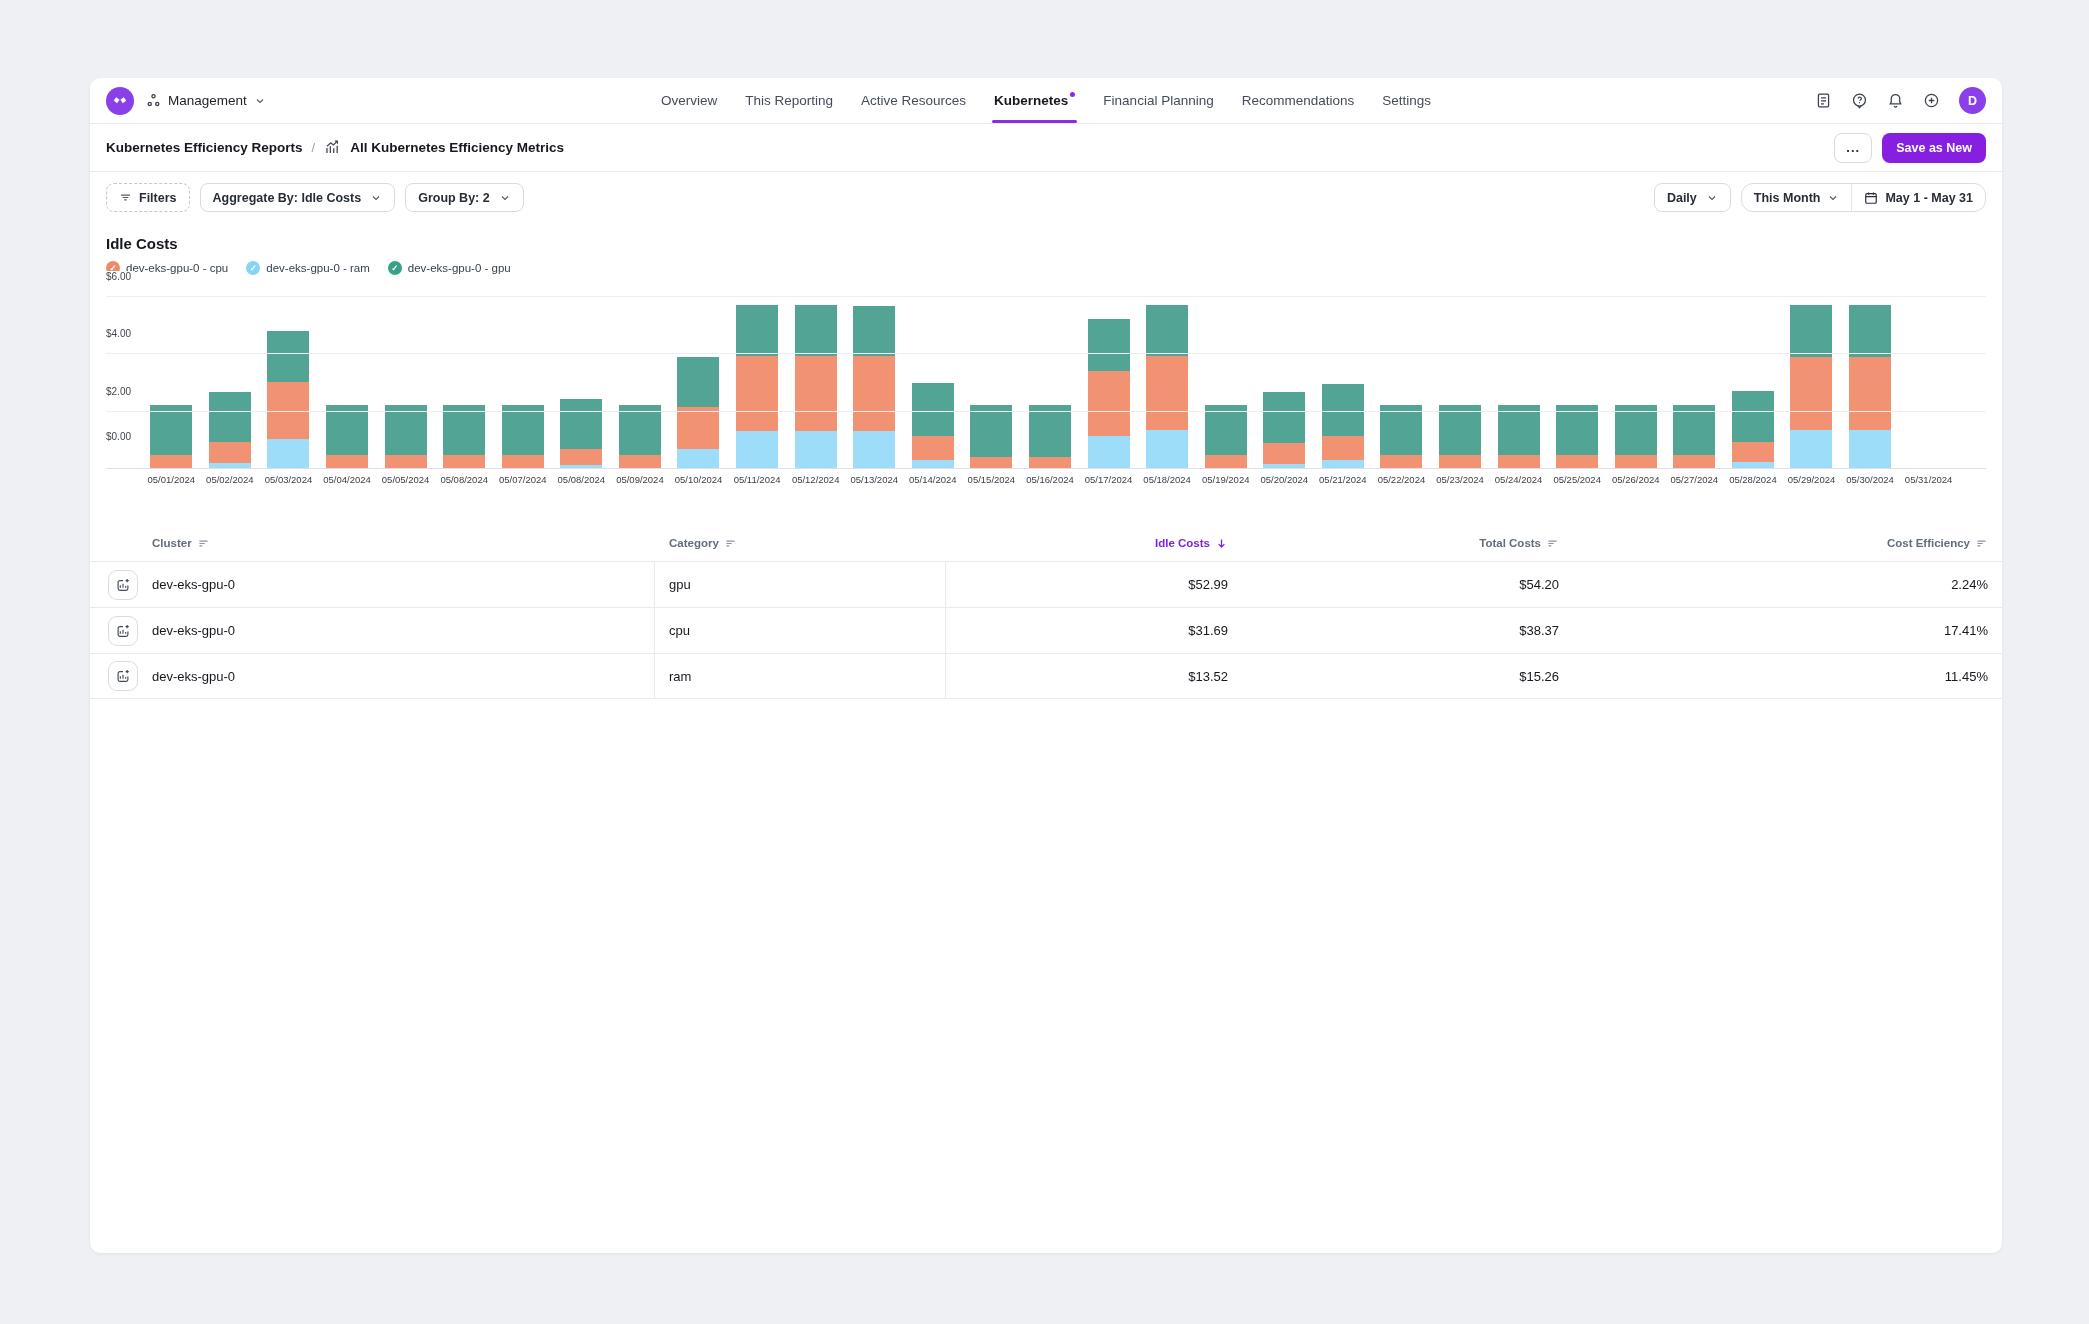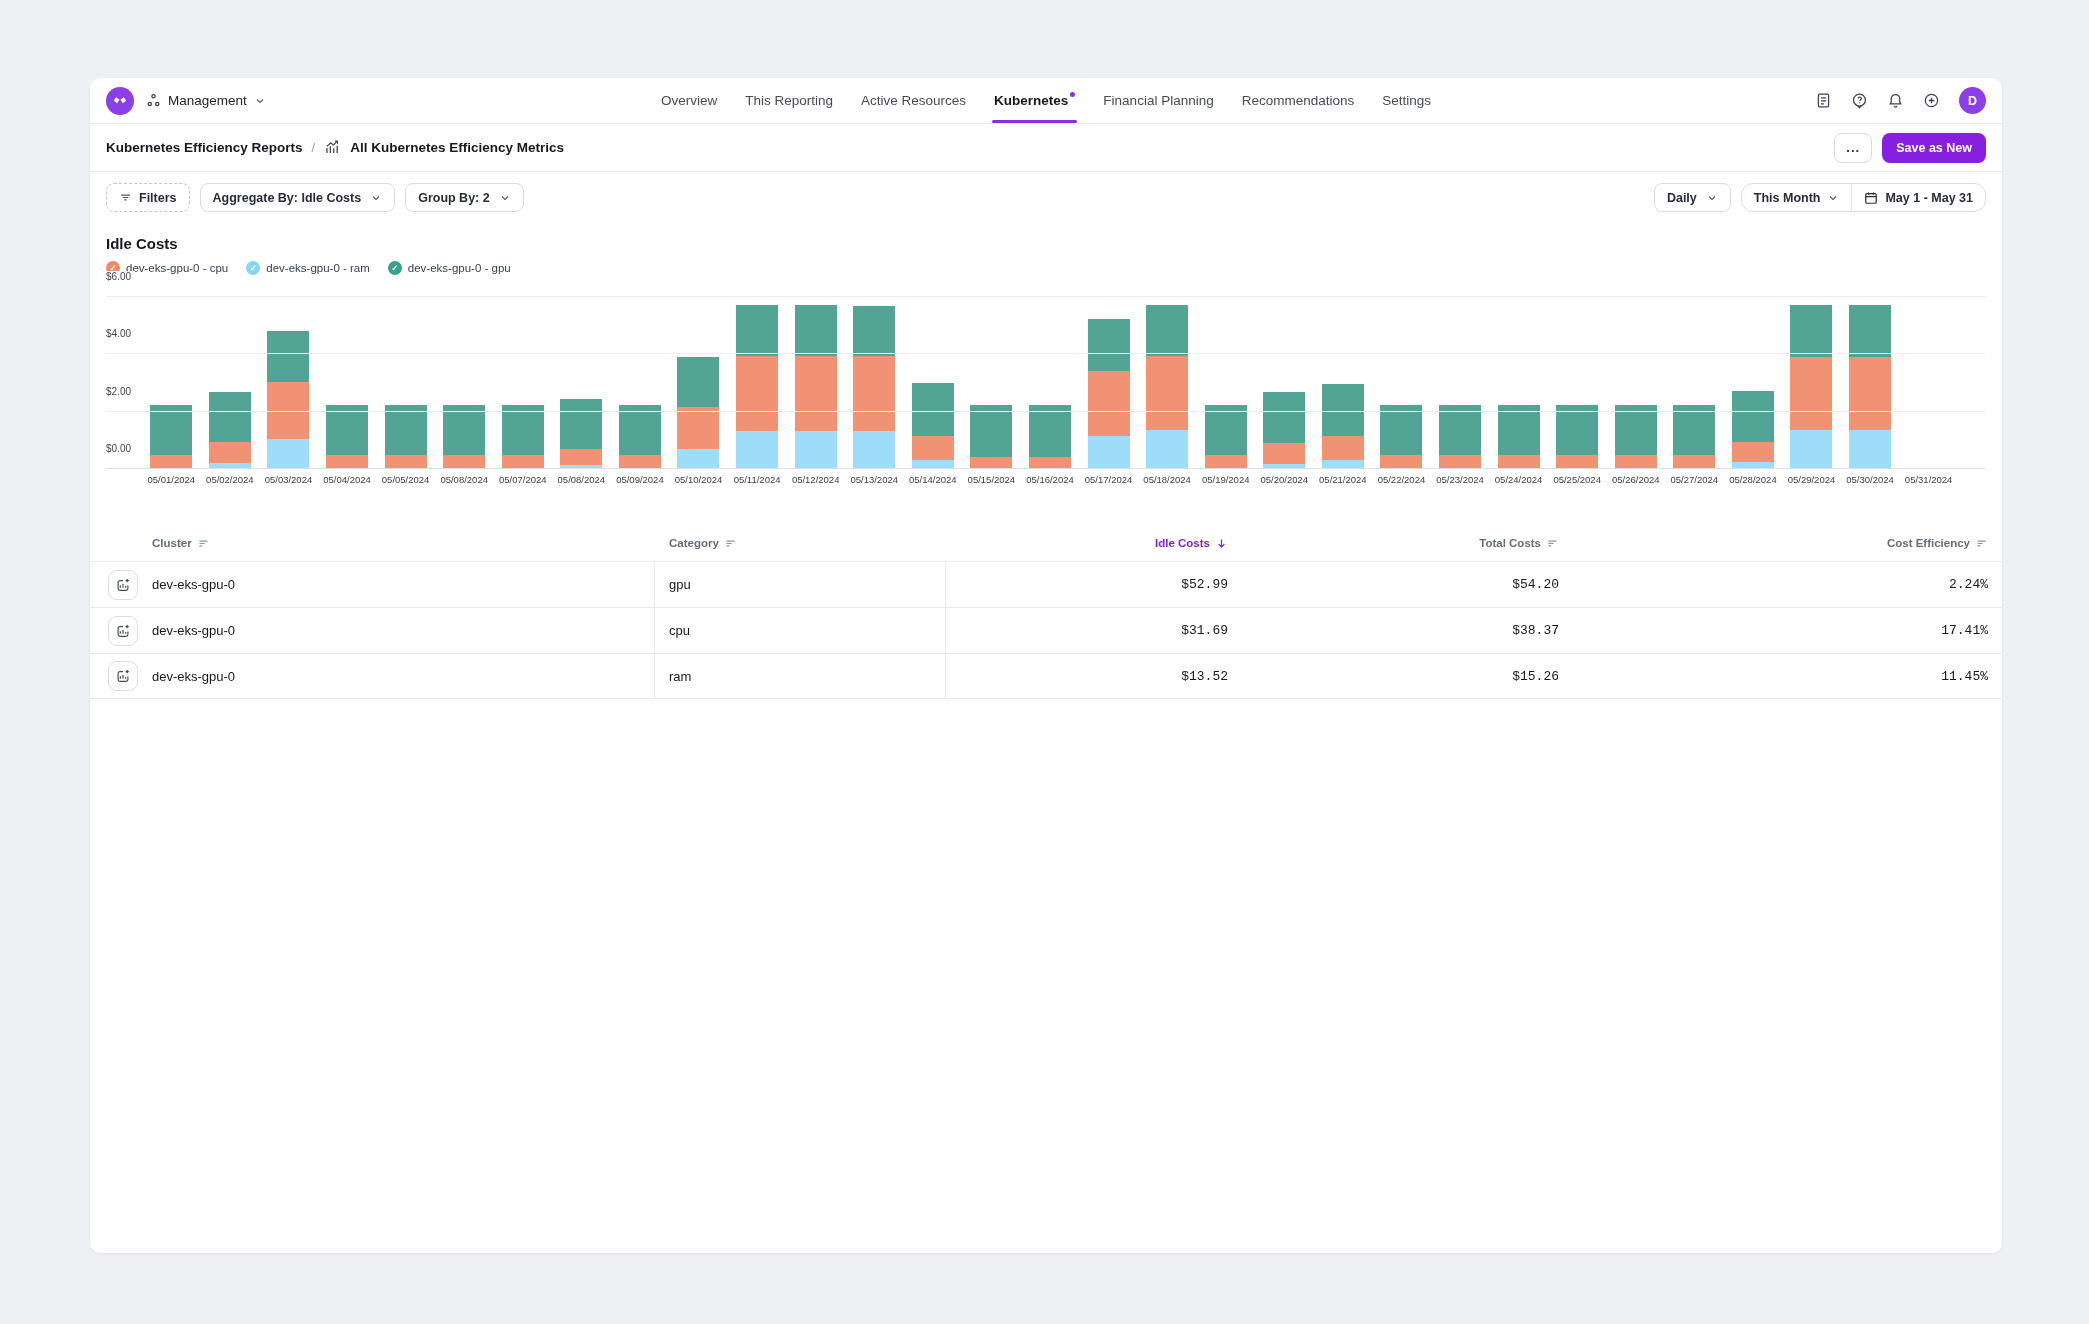--- a/index.html
+++ b/index.html
@@ -126,21 +126,21 @@
     font-size:11.5px; font-weight:600; color:#646d7a;
     display:flex; align-items:center; gap:5px; cursor:pointer; padding:0 14px;
   }
   .th.right { justify-content:flex-end; }
   .th.sorted { color:#7e22e0; }
   .th .sort-icon { color:#8a93a0; display:flex; }
   .th.sorted .sort-icon { color:#7e22e0; }
   .tbody .trow { height:46px; border-top:1px solid #e8eaee; }
   .tbody .trow:last-child { border-bottom:1px solid #e8eaee; }
   .td { font-size:13px; color:#15181e; padding:0 14px; height:100%; display:flex; align-items:center; }
-  .td.right { justify-content:flex-end;font-family:Liberation Mono, monospace; }
+  .td.right { justify-content:flex-end; }
   .td.vline { border-right:1px solid #e8eaee; }
   .td-cluster { font-weight:500; }
   .iconcell { display:flex; align-items:center; justify-content:center; height:100%; padding-left:17px; }
   .row-chart-btn {
     width:30px; height:30px; border:1px solid #d9dde3; border-radius:9px; background:#fff;
     display:flex; align-items:center; justify-content:center; cursor:pointer; color:#454c59;
   }
 </style>
 </head>
 <body>
@@ -529,21 +529,21 @@
               <div class="seg" style="height: 39.3px; background: rgb(158, 221, 249);"></div>
               <div class="seg" style="height: 73.1px; background: rgb(241, 147, 115);"></div>
               <div class="seg" style="height: 51.6px; background: rgb(82, 165, 148);"></div>
             </div>
           </div>
           <div class="slot">
             <div class="bar"></div>
           </div>
         </div>
     <div class="gridline base" style="bottom: 0px;"></div>
-        <span class="ytick" style="bottom: 0px;">$0.00</span>
+        <span class="ytick" style="bottom: 12px;">$0.00</span>
         <div class="gridline" style="bottom: 57.3333px;"></div>
         <span class="ytick" style="bottom: 57.3333px;">$2.00</span>
         <div class="gridline" style="bottom: 114.667px;"></div>
         <span class="ytick" style="bottom: 114.667px;">$4.00</span>
         <div class="gridline" style="bottom: 172px;"></div>
         <span class="ytick" style="bottom: 172px;">$6.00</span>
       </div>
     <div class="xlabels" id="xlabels">
         <span class="xlabel">05/01/2024</span>
         <span class="xlabel">05/02/2024</span>

